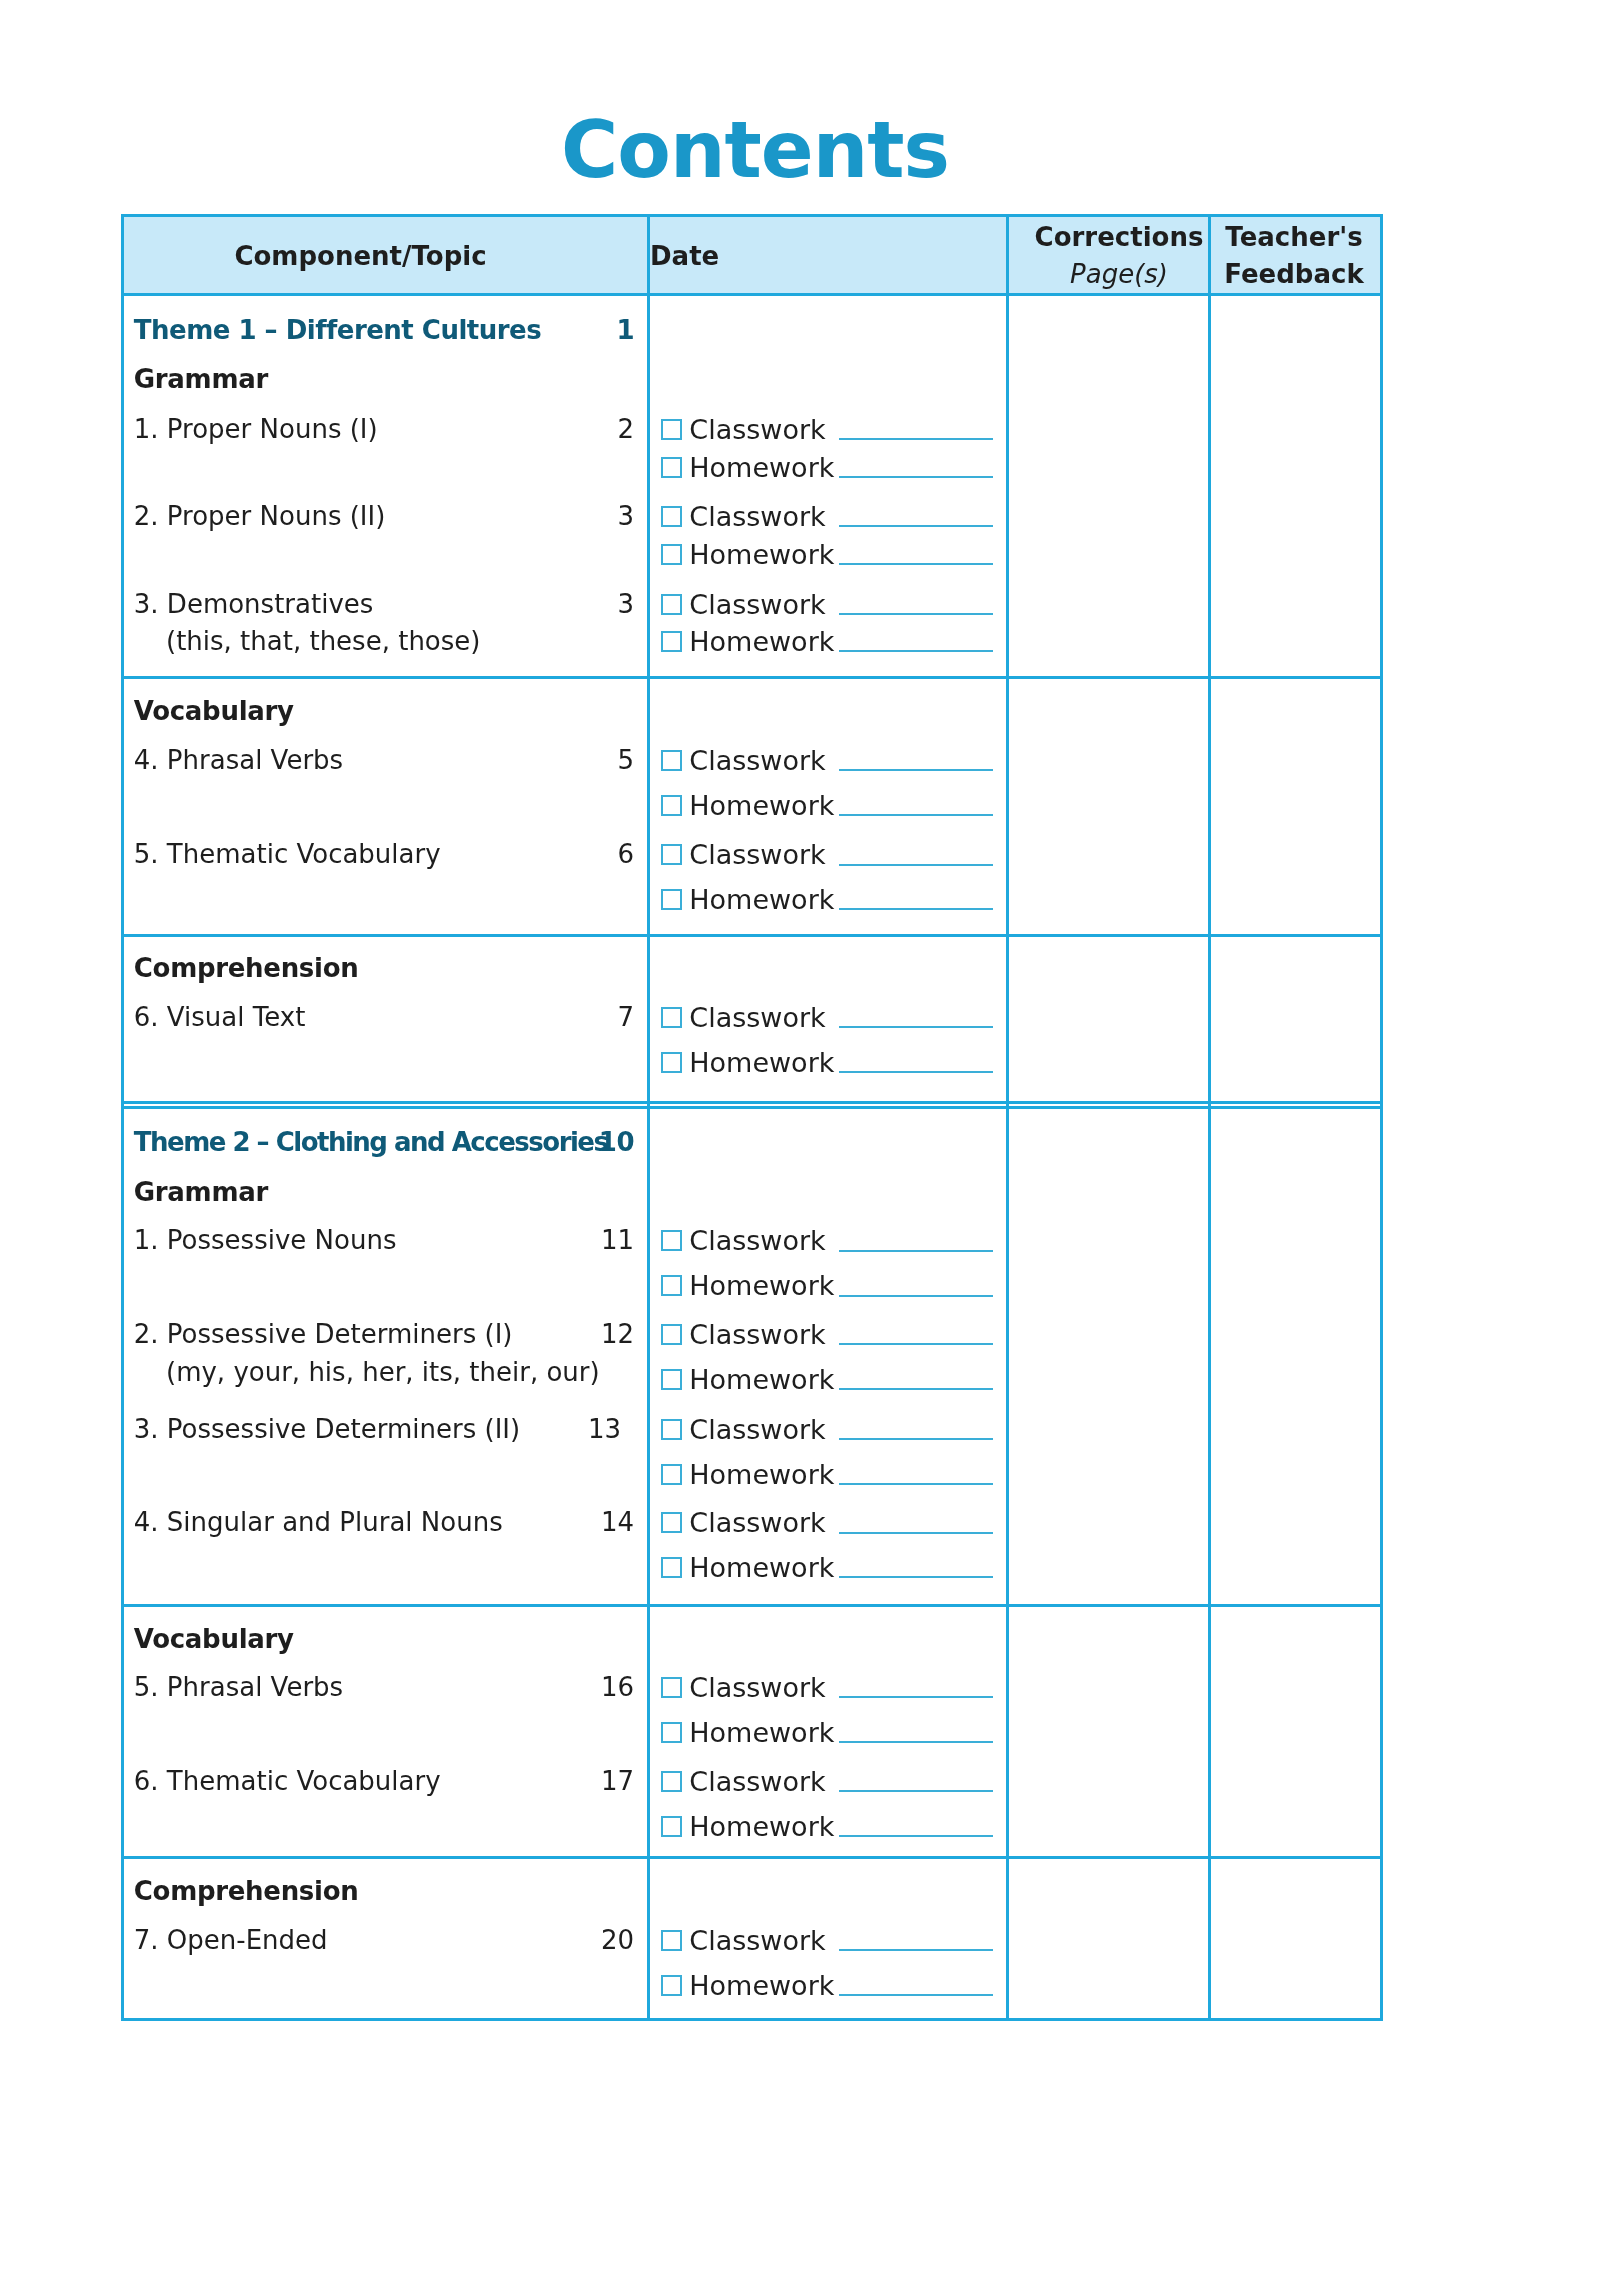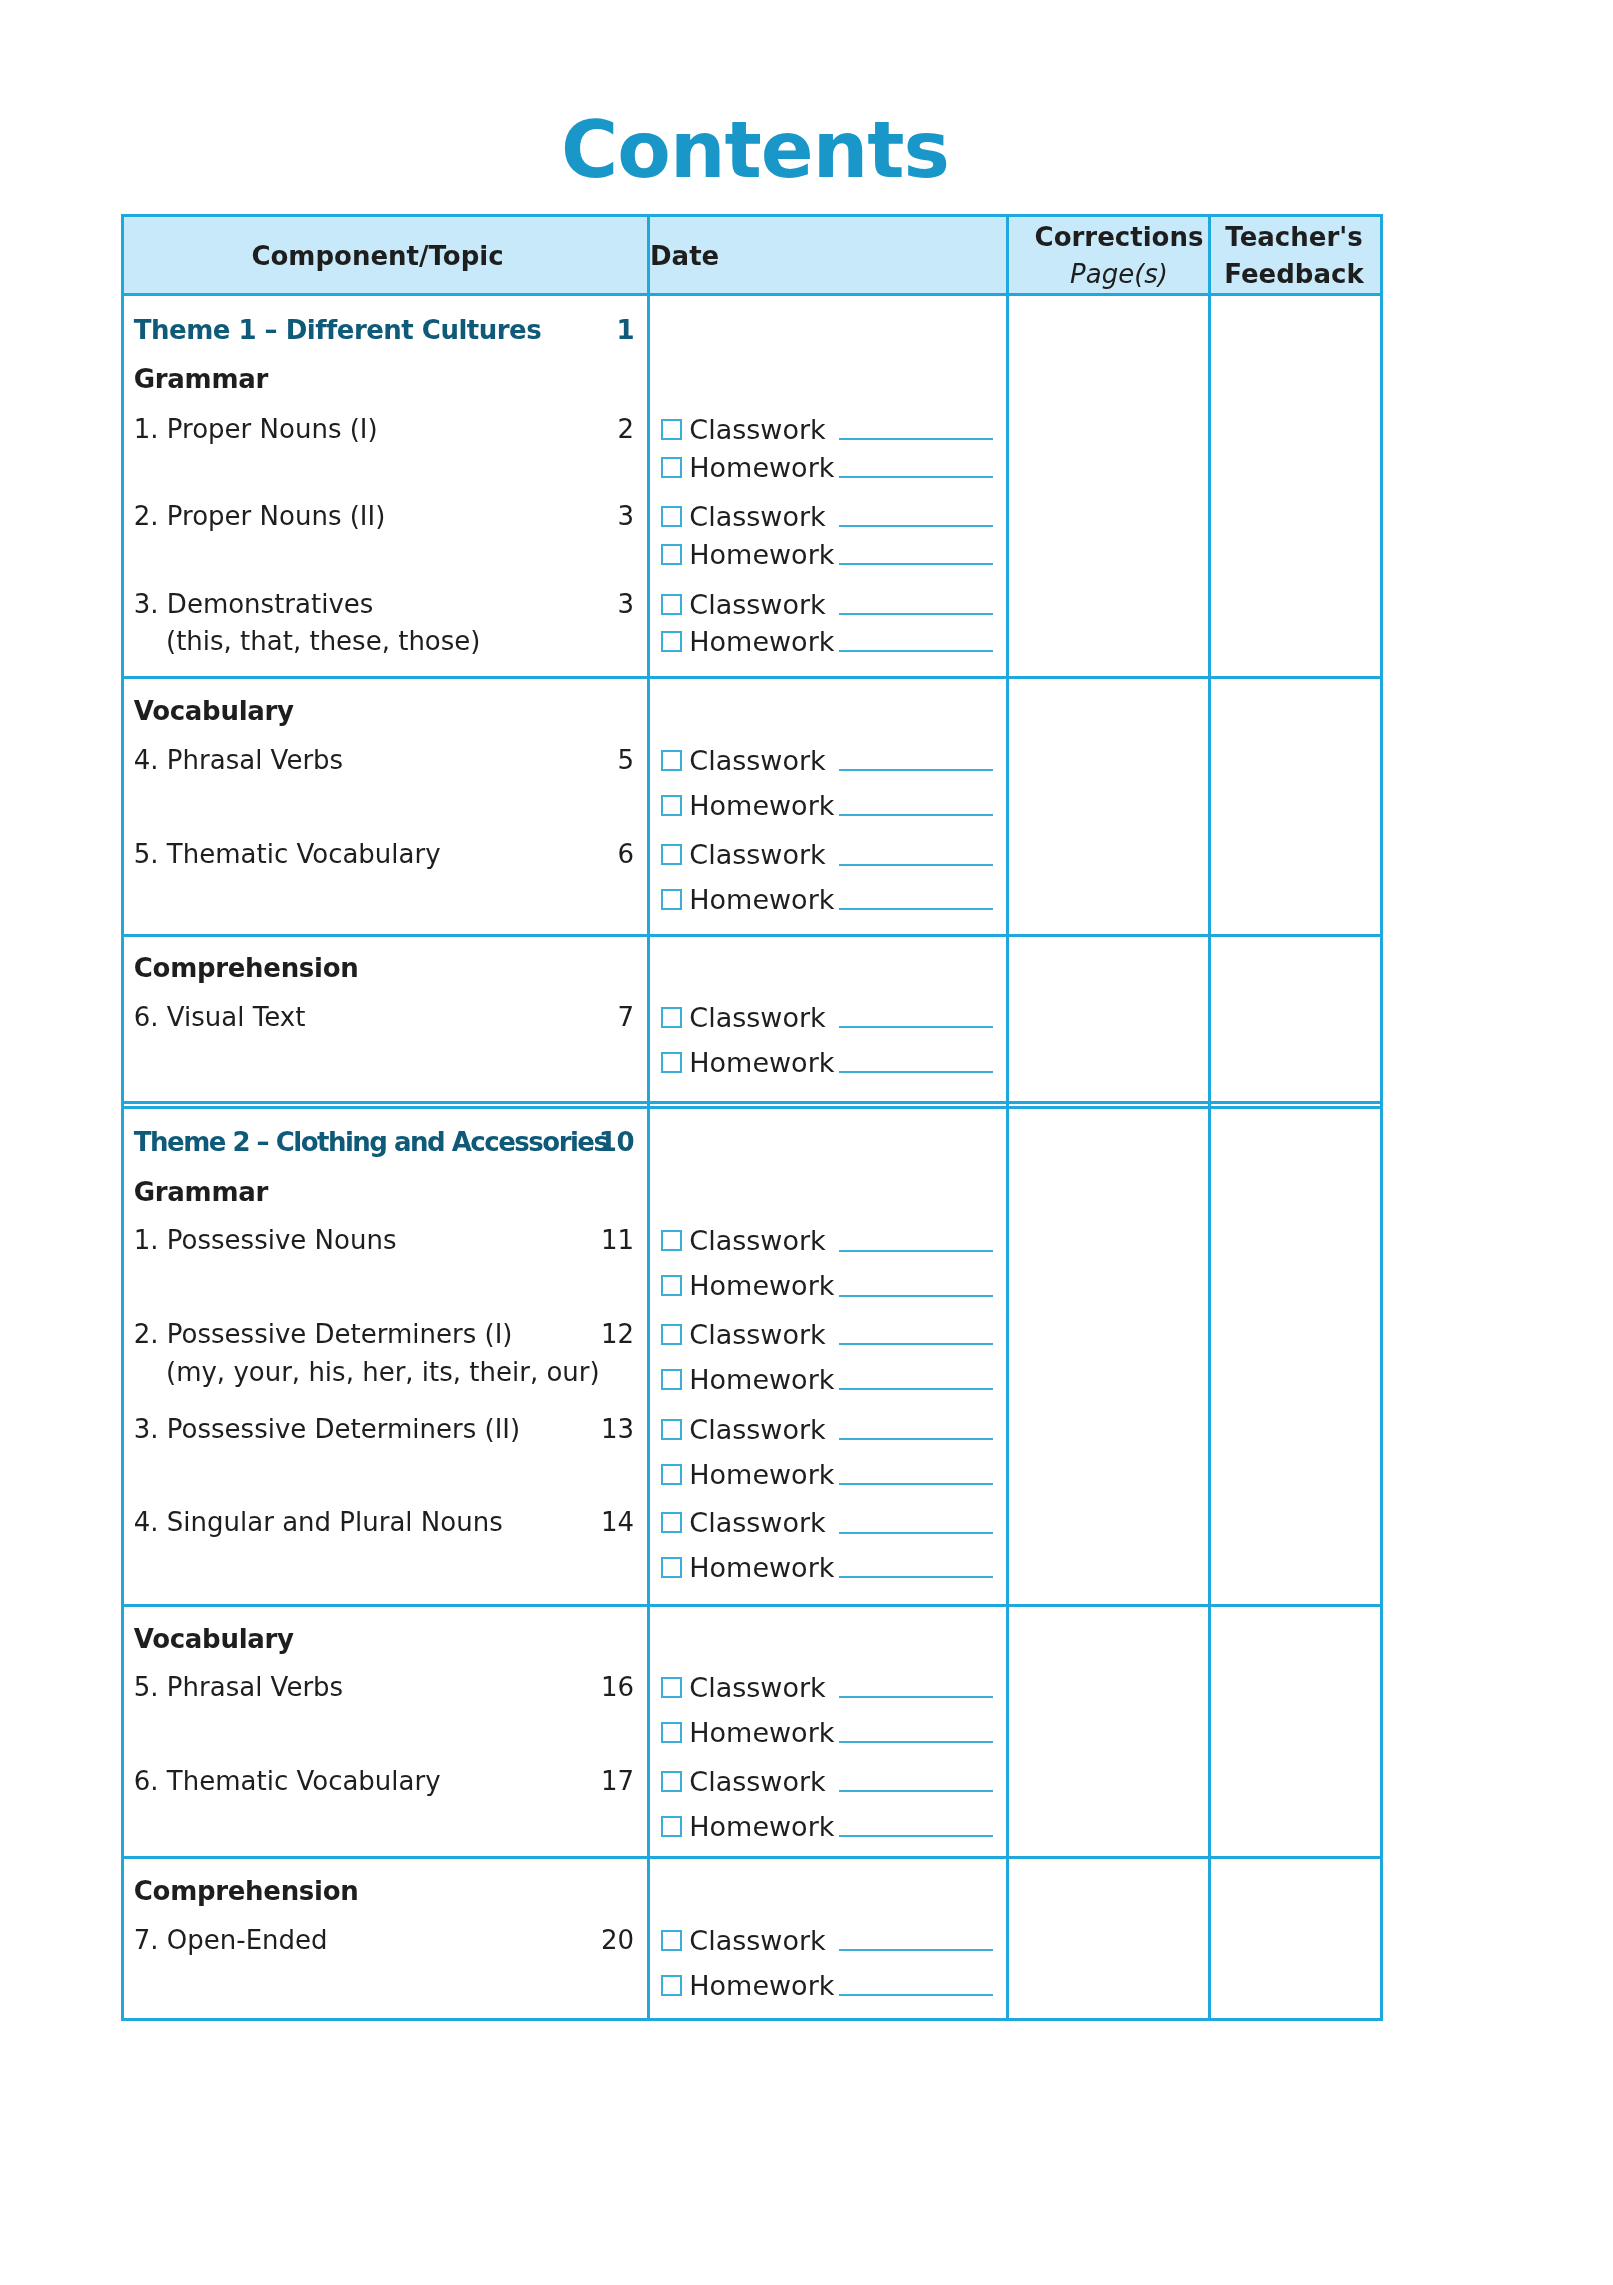--- a/index.html
+++ b/index.html
@@ -26,21 +26,21 @@
   .uline { position: absolute; height: 2px; background: #3aaed8; width: 154px; }
 </style>
 </head>
 <body>
 
 <div class="title">Contents</div>
 
 <div class="tbl">
 
   <div class="hdr">
-    <div class="hcell" style="left:17px;width:473px;">Component/Topic</div>
+    <div class="hcell" style="left:0;width:473px;">Component/Topic</div>
     <div class="hcell" style="left:526px;width:298px;align-items:flex-start;padding-right:59px;box-sizing:border-box;">
         <span>Date</span>
       </div>
     <div class="hcell" style="left:885px;width:220px;">
       <span>Corrections</span>
       <span class="it">Page(s)</span>
     </div>
     <div class="hcell" style="left:1086px;width:168px;">
       <span>Teacher's</span>
       <span>Feedback</span>
@@ -84,21 +84,21 @@
   <div class="cell theme" style="left:9.8px;top:907px;letter-spacing:-1.5px;">Theme 2 – Clothing and Accessories</div>
   <div class="num theme" style="left:451px;top:907px;">10</div>
   <div class="cell sub" style="left:9.8px;top:957px;">Grammar</div>
 
   <div class="cell" style="left:9.8px;top:1005px;">1.  Possessive Nouns</div>
   <div class="num" style="left:451px;top:1005px;">11</div>
   <div class="cell" style="left:9.8px;top:1099px;">2. Possessive Determiners (I)</div>
   <div class="cell" style="left:42px;top:1137px;">(my, your, his, her, its, their, our)</div>
   <div class="num" style="left:451px;top:1099px;">12</div>
   <div class="cell" style="left:9.8px;top:1194px;">3. Possessive Determiners (II)</div>
-  <div class="num" style="left:451px;top:1194px;">13</div>
+  <div class="num" style="left:451px;top:1194px;text-align:center;">13</div>
   <div class="cell" style="left:9.8px;top:1287px;">4. Singular and Plural Nouns</div>
   <div class="num" style="left:451px;top:1287px;">14</div>
 
   <div class="cell sub" style="left:9.8px;top:1404px;">Vocabulary</div>
   <div class="cell" style="left:9.8px;top:1452px;">5. Phrasal Verbs</div>
   <div class="num" style="left:451px;top:1452px;">16</div>
   <div class="cell" style="left:9.8px;top:1546px;">6. Thematic Vocabulary</div>
   <div class="num" style="left:451px;top:1546px;">17</div>
 
   <div class="cell sub" style="left:9.8px;top:1656px;">Comprehension</div>

